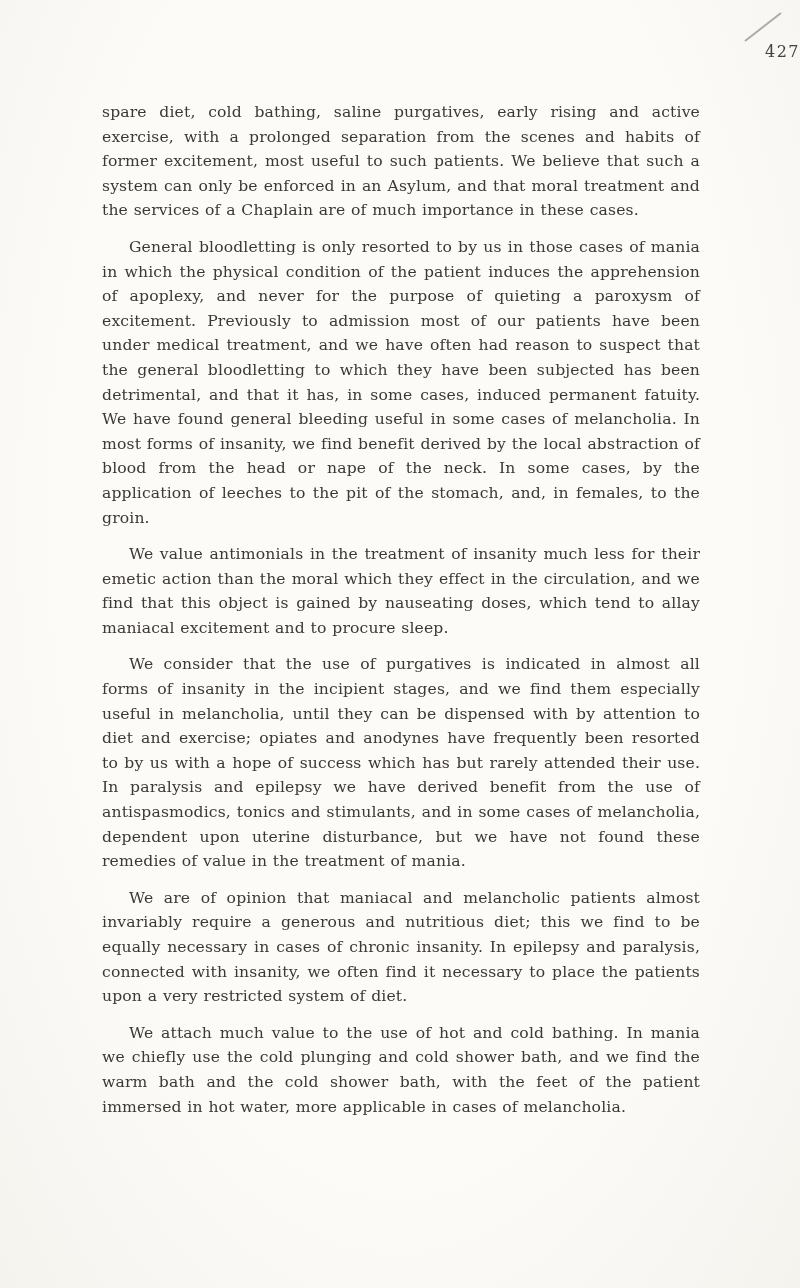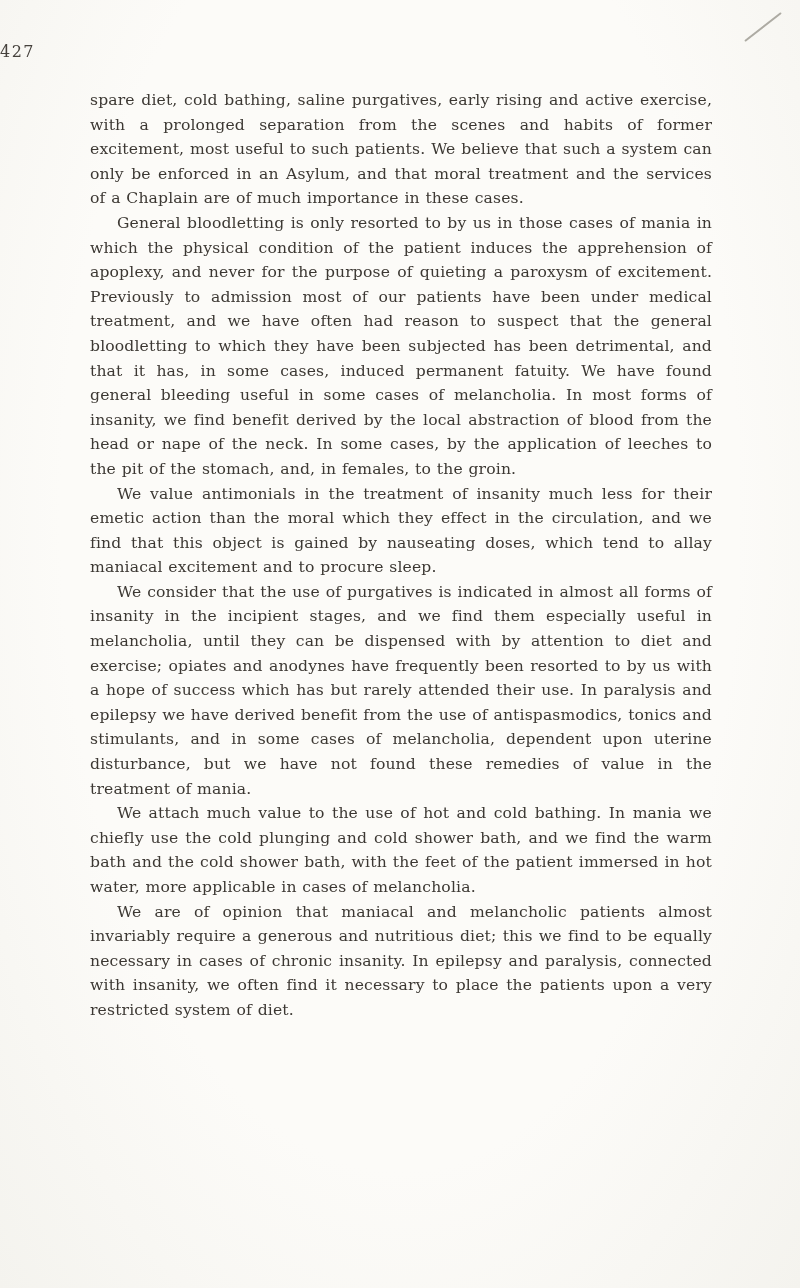--- a/index.html
+++ b/index.html
@@ -16,38 +16,38 @@
       radial-gradient(ellipse at 50% 40%, #fcfbf8 60%, #f4f3ee 100%);
     color: #3c3833;
     font-family: "DejaVu Serif", "Liberation Serif", serif;
     overflow: hidden;
   }
   .page-number {
     position: absolute;
     top: 42px;
     left: 0;
     right: 0;
-    text-align: left;
+    text-align: right;
     font-size: 16px;
     letter-spacing: 1.5px;
     color: #45413c;
   }
   .text-block {
     position: absolute;
     top: 88px;
     left: 90px;
     width: 622px;
     font-size: 15.6px;
     line-height: 24.6px;
     text-align: justify;
     letter-spacing: 0.15px;
     word-spacing: 0.6px;
   }
   .para {
-    margin: 0;
+    margin: 12px;
     padding: 0;
   }
   .para.indent {
     text-indent: 27px;
   }
   .pen-mark {
     position: absolute;
     top: 26px;
     right: 14px;
     width: 46px;
@@ -62,16 +62,16 @@
 <body>
 
 <div class="page">
   <div class="pen-mark"></div>
   <div class="page-number">427</div>
   <div class="text-block">
       <p class="para">spare diet, cold bathing, saline purgatives, early rising and active exercise, with a prolonged separation from the scenes and habits of former excitement, most useful to such patients. We believe that such a system can only be enforced in an Asylum, and that moral treatment and the services of a Chaplain are of much importance in these cases.</p>
       <p class="para indent">General bloodletting is only resorted to by us in those cases of mania in which the physical condition of the patient induces the apprehension of apoplexy, and never for the purpose of quieting a paroxysm of excitement. Previously to admission most of our patients have been under medical treatment, and we have often had reason to suspect that the general bloodletting to which they have been subjected has been detrimental, and that it has, in some cases, induced permanent fatuity. We have found general bleeding useful in some cases of melancholia. In most forms of insanity, we find benefit derived by the local abstraction of blood from the head or nape of the neck. In some cases, by the application of leeches to the pit of the stomach, and, in females, to the groin.</p>
       <p class="para indent">We value antimonials in the treatment of insanity much less for their emetic action than the moral which they effect in the circulation, and we find that this object is gained by nauseating doses, which tend to allay maniacal excitement and to procure sleep.</p>
       <p class="para indent">We consider that the use of purgatives is indicated in almost all forms of insanity in the incipient stages, and we find them especially useful in melancholia, until they can be dispensed with by attention to diet and exercise; opiates and anodynes have frequently been resorted to by us with a hope of success which has but rarely attended their use. In paralysis and epilepsy we have derived benefit from the use of antispasmodics, tonics and stimulants, and in some cases of melancholia, dependent upon uterine disturbance, but we have not found these remedies of value in the treatment of mania.</p>
+      <p class="para indent">We are of opinion that maniacal and melancholic patients almost invariably require a generous and nutritious diet; this we find to be equally necessary in cases of chronic insanity. In epilepsy and paralysis, connected with insanity, we often find it necessary to place the patients upon a very restricted system of diet.</p>
       <p class="para indent">We attach much value to the use of hot and cold bathing. In mania we chiefly use the cold plunging and cold shower bath, and we find the warm bath and the cold shower bath, with the feet of the patient immersed in hot water, more applicable in cases of melancholia.</p>
-      <p class="para indent">We are of opinion that maniacal and melancholic patients almost invariably require a generous and nutritious diet; this we find to be equally necessary in cases of chronic insanity. In epilepsy and paralysis, connected with insanity, we often find it necessary to place the patients upon a very restricted system of diet.</p>
     </div>
 </div>
 
 </body></html>

